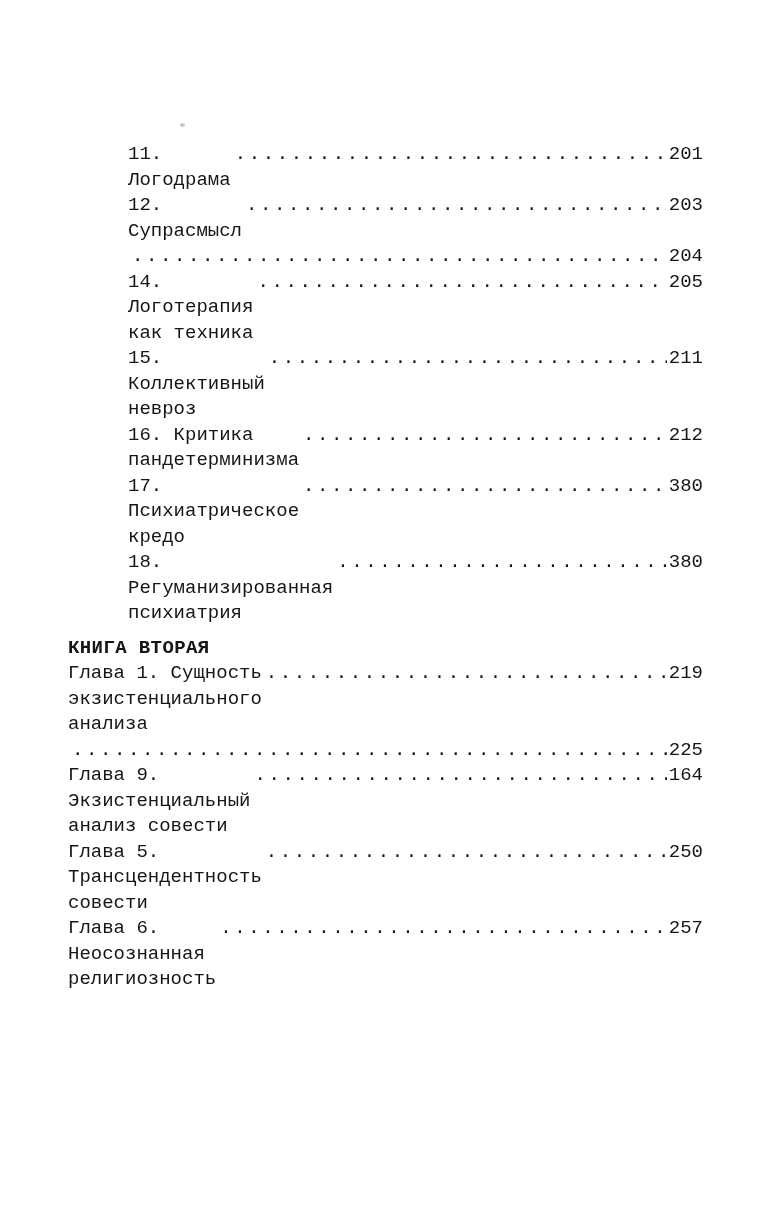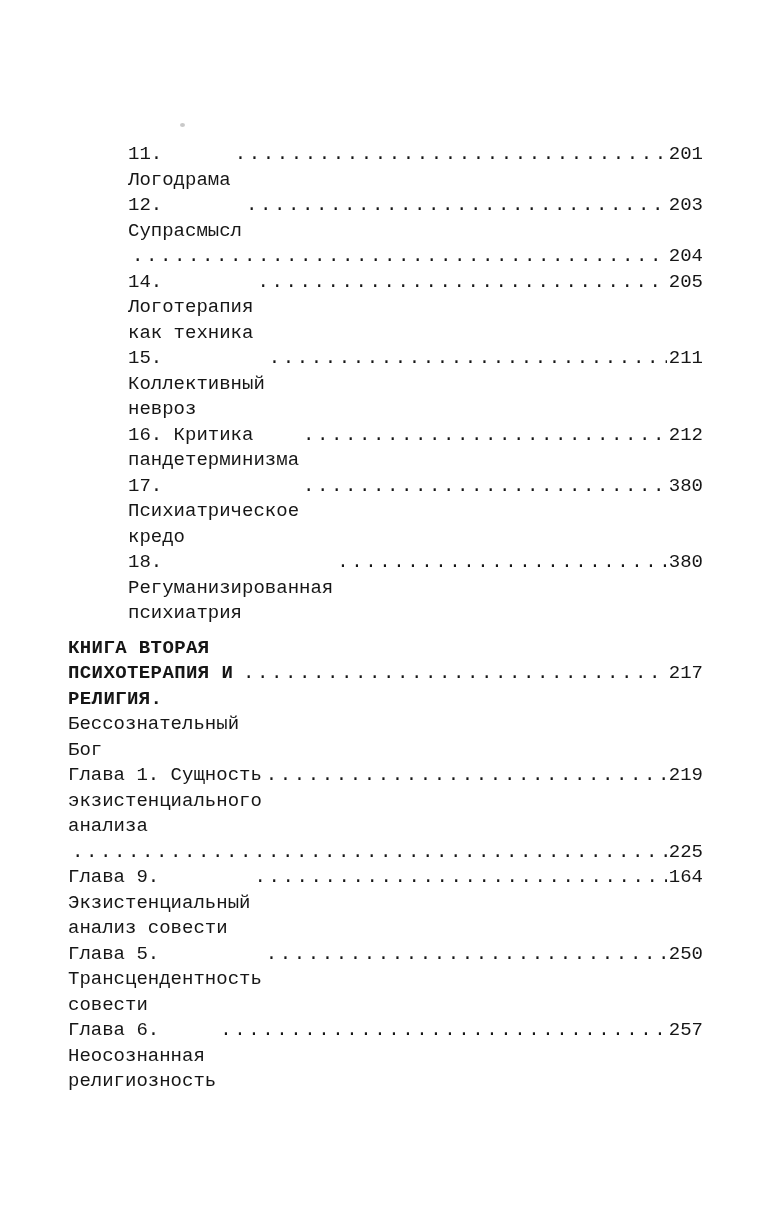--- a/index.html
+++ b/index.html
@@ -111,25 +111,20 @@
         </div>
         <div class="toc-row indented">
           <span class="toc-label">18. Регуманизированная психиатрия</span>
           <span class="dots"></span>
           <span class="toc-page">380</span>
         </div>
       </div>
 
     <div class="book2-heading">КНИГА ВТОРАЯ</div>
 
-    <div class="toc-row">
-      <span class="toc-label"><span class="book2-bold">ПСИХОТЕРАПИЯ И РЕЛИГИЯ.</span><span> Бессознательный Бог</span></span>
-      <span class="dots"></span>
-      <span class="toc-page">217</span>
-    </div>
 
     <div id="chapters">
         <div class="toc-row">
           <span class="toc-label">Глава 1. Сущность экзистенциального анализа</span>
           <span class="dots"></span>
           <span class="toc-page">219</span>
         </div>
         <div class="toc-row">
           <span class="dots"></span>
           <span class="toc-page">225</span>

